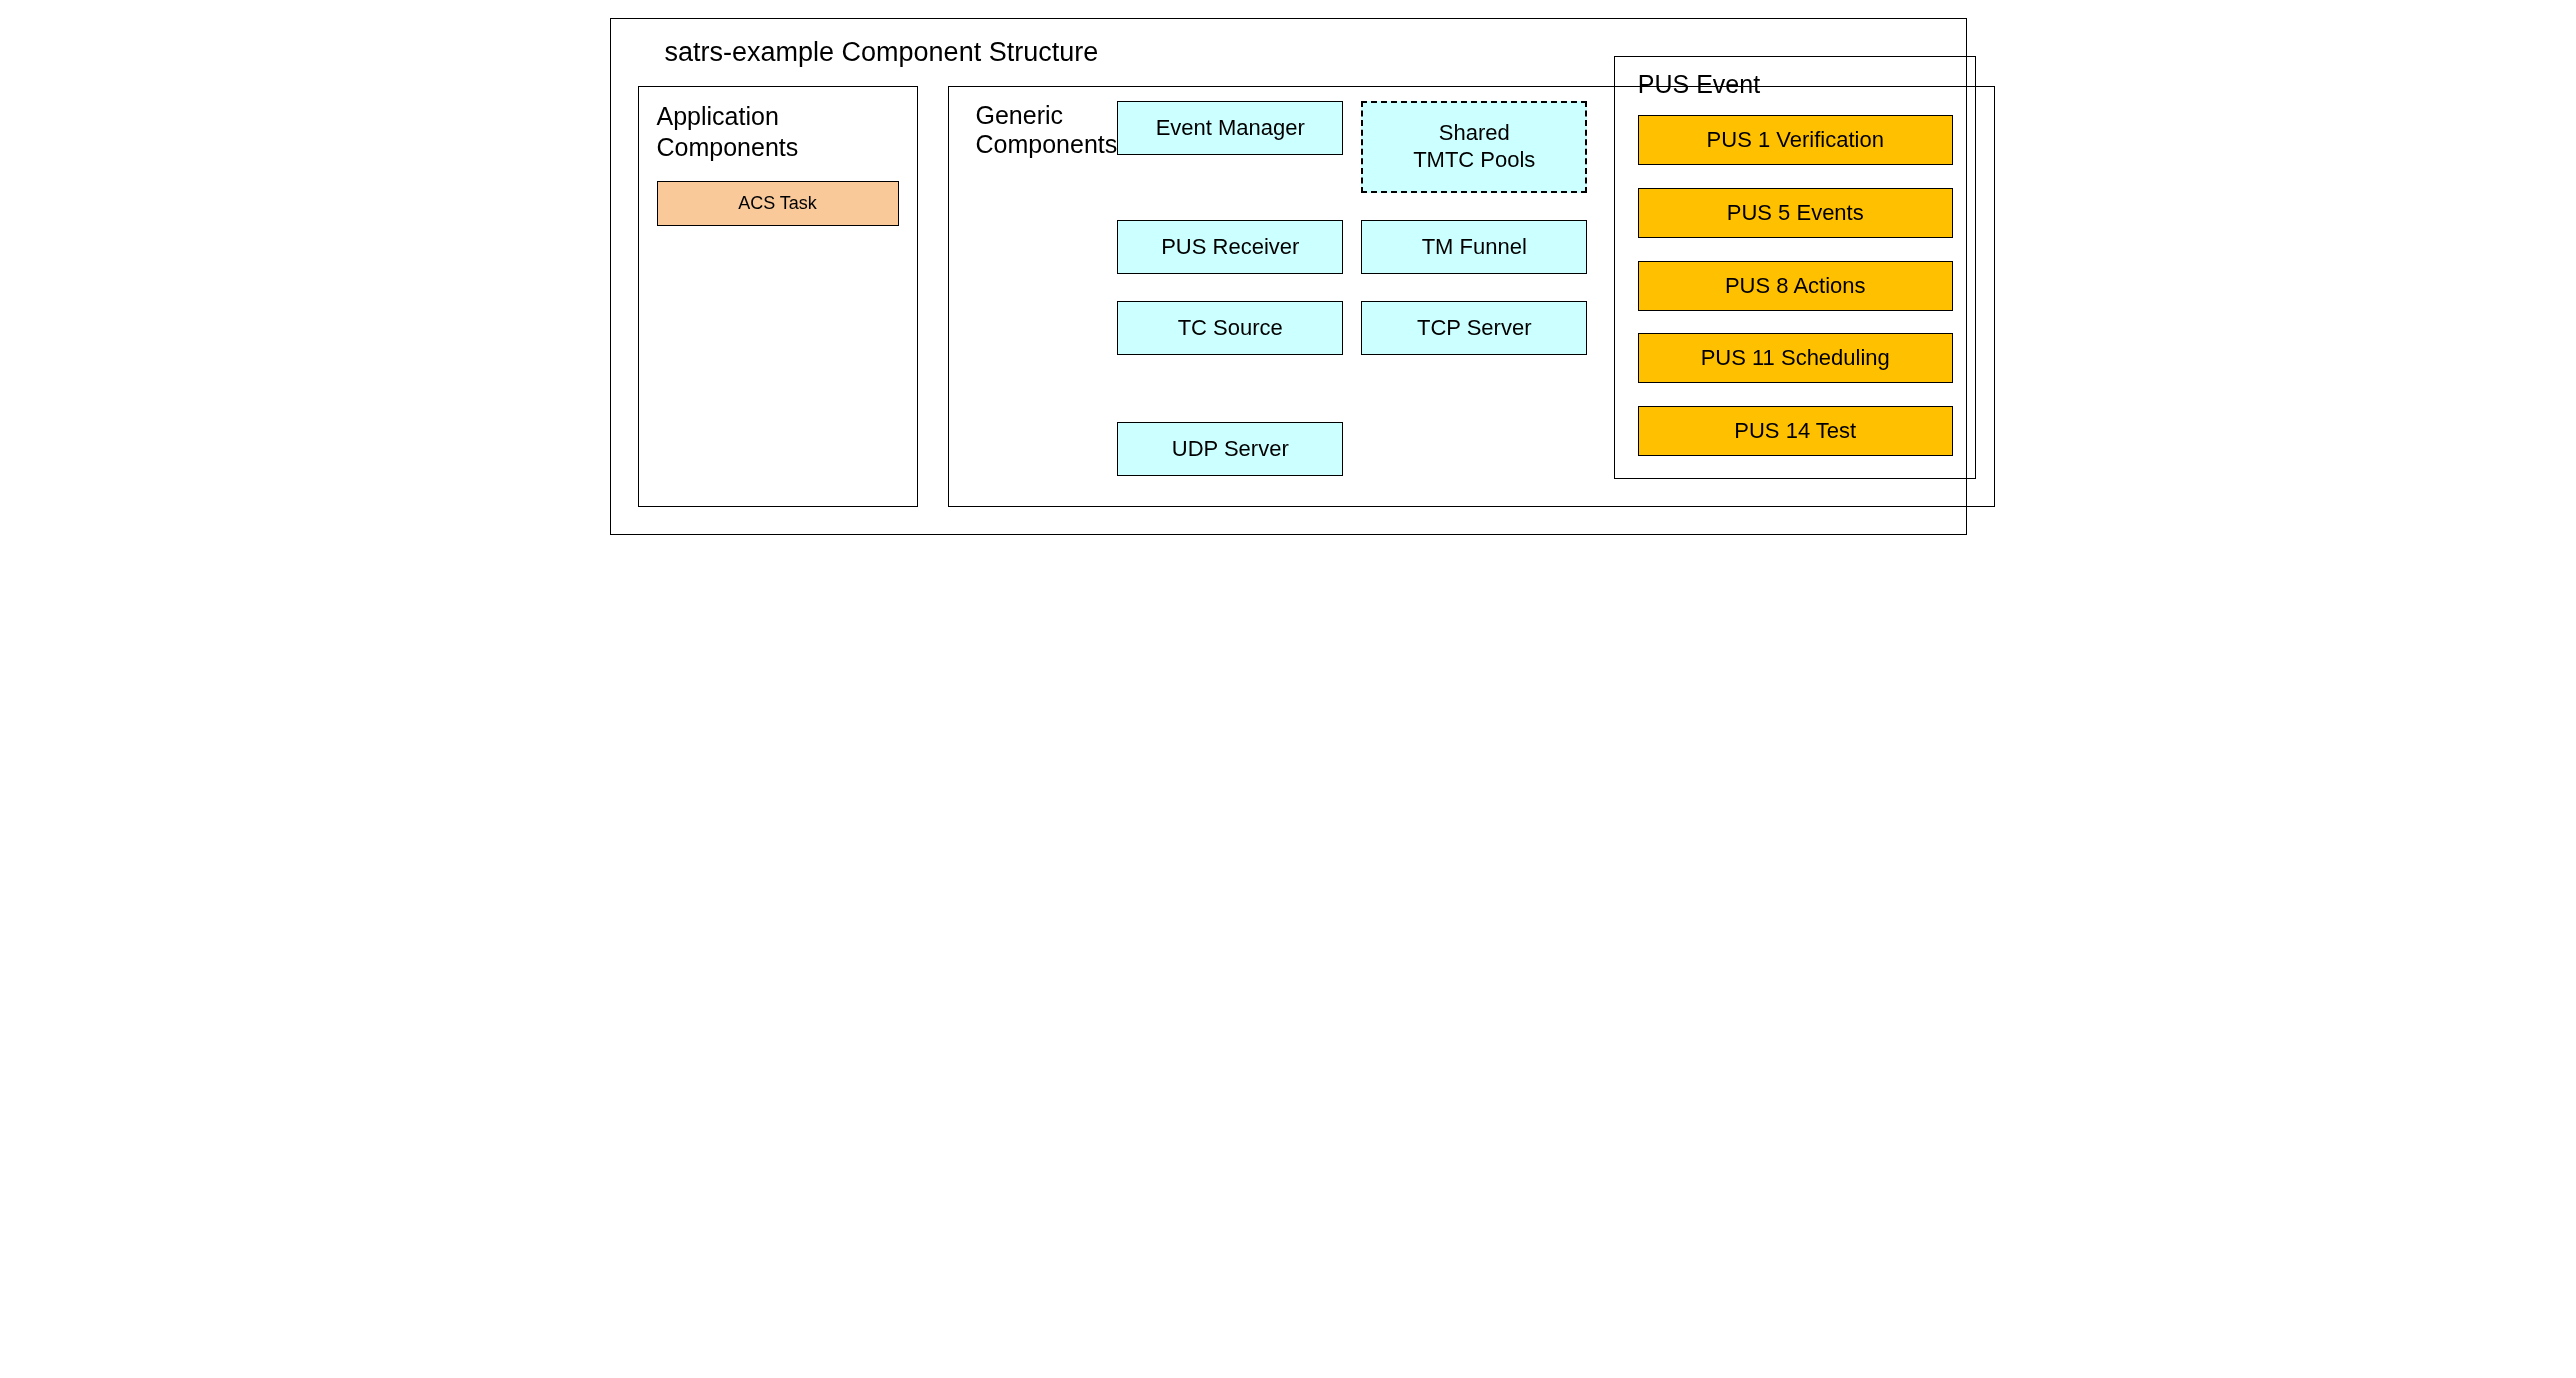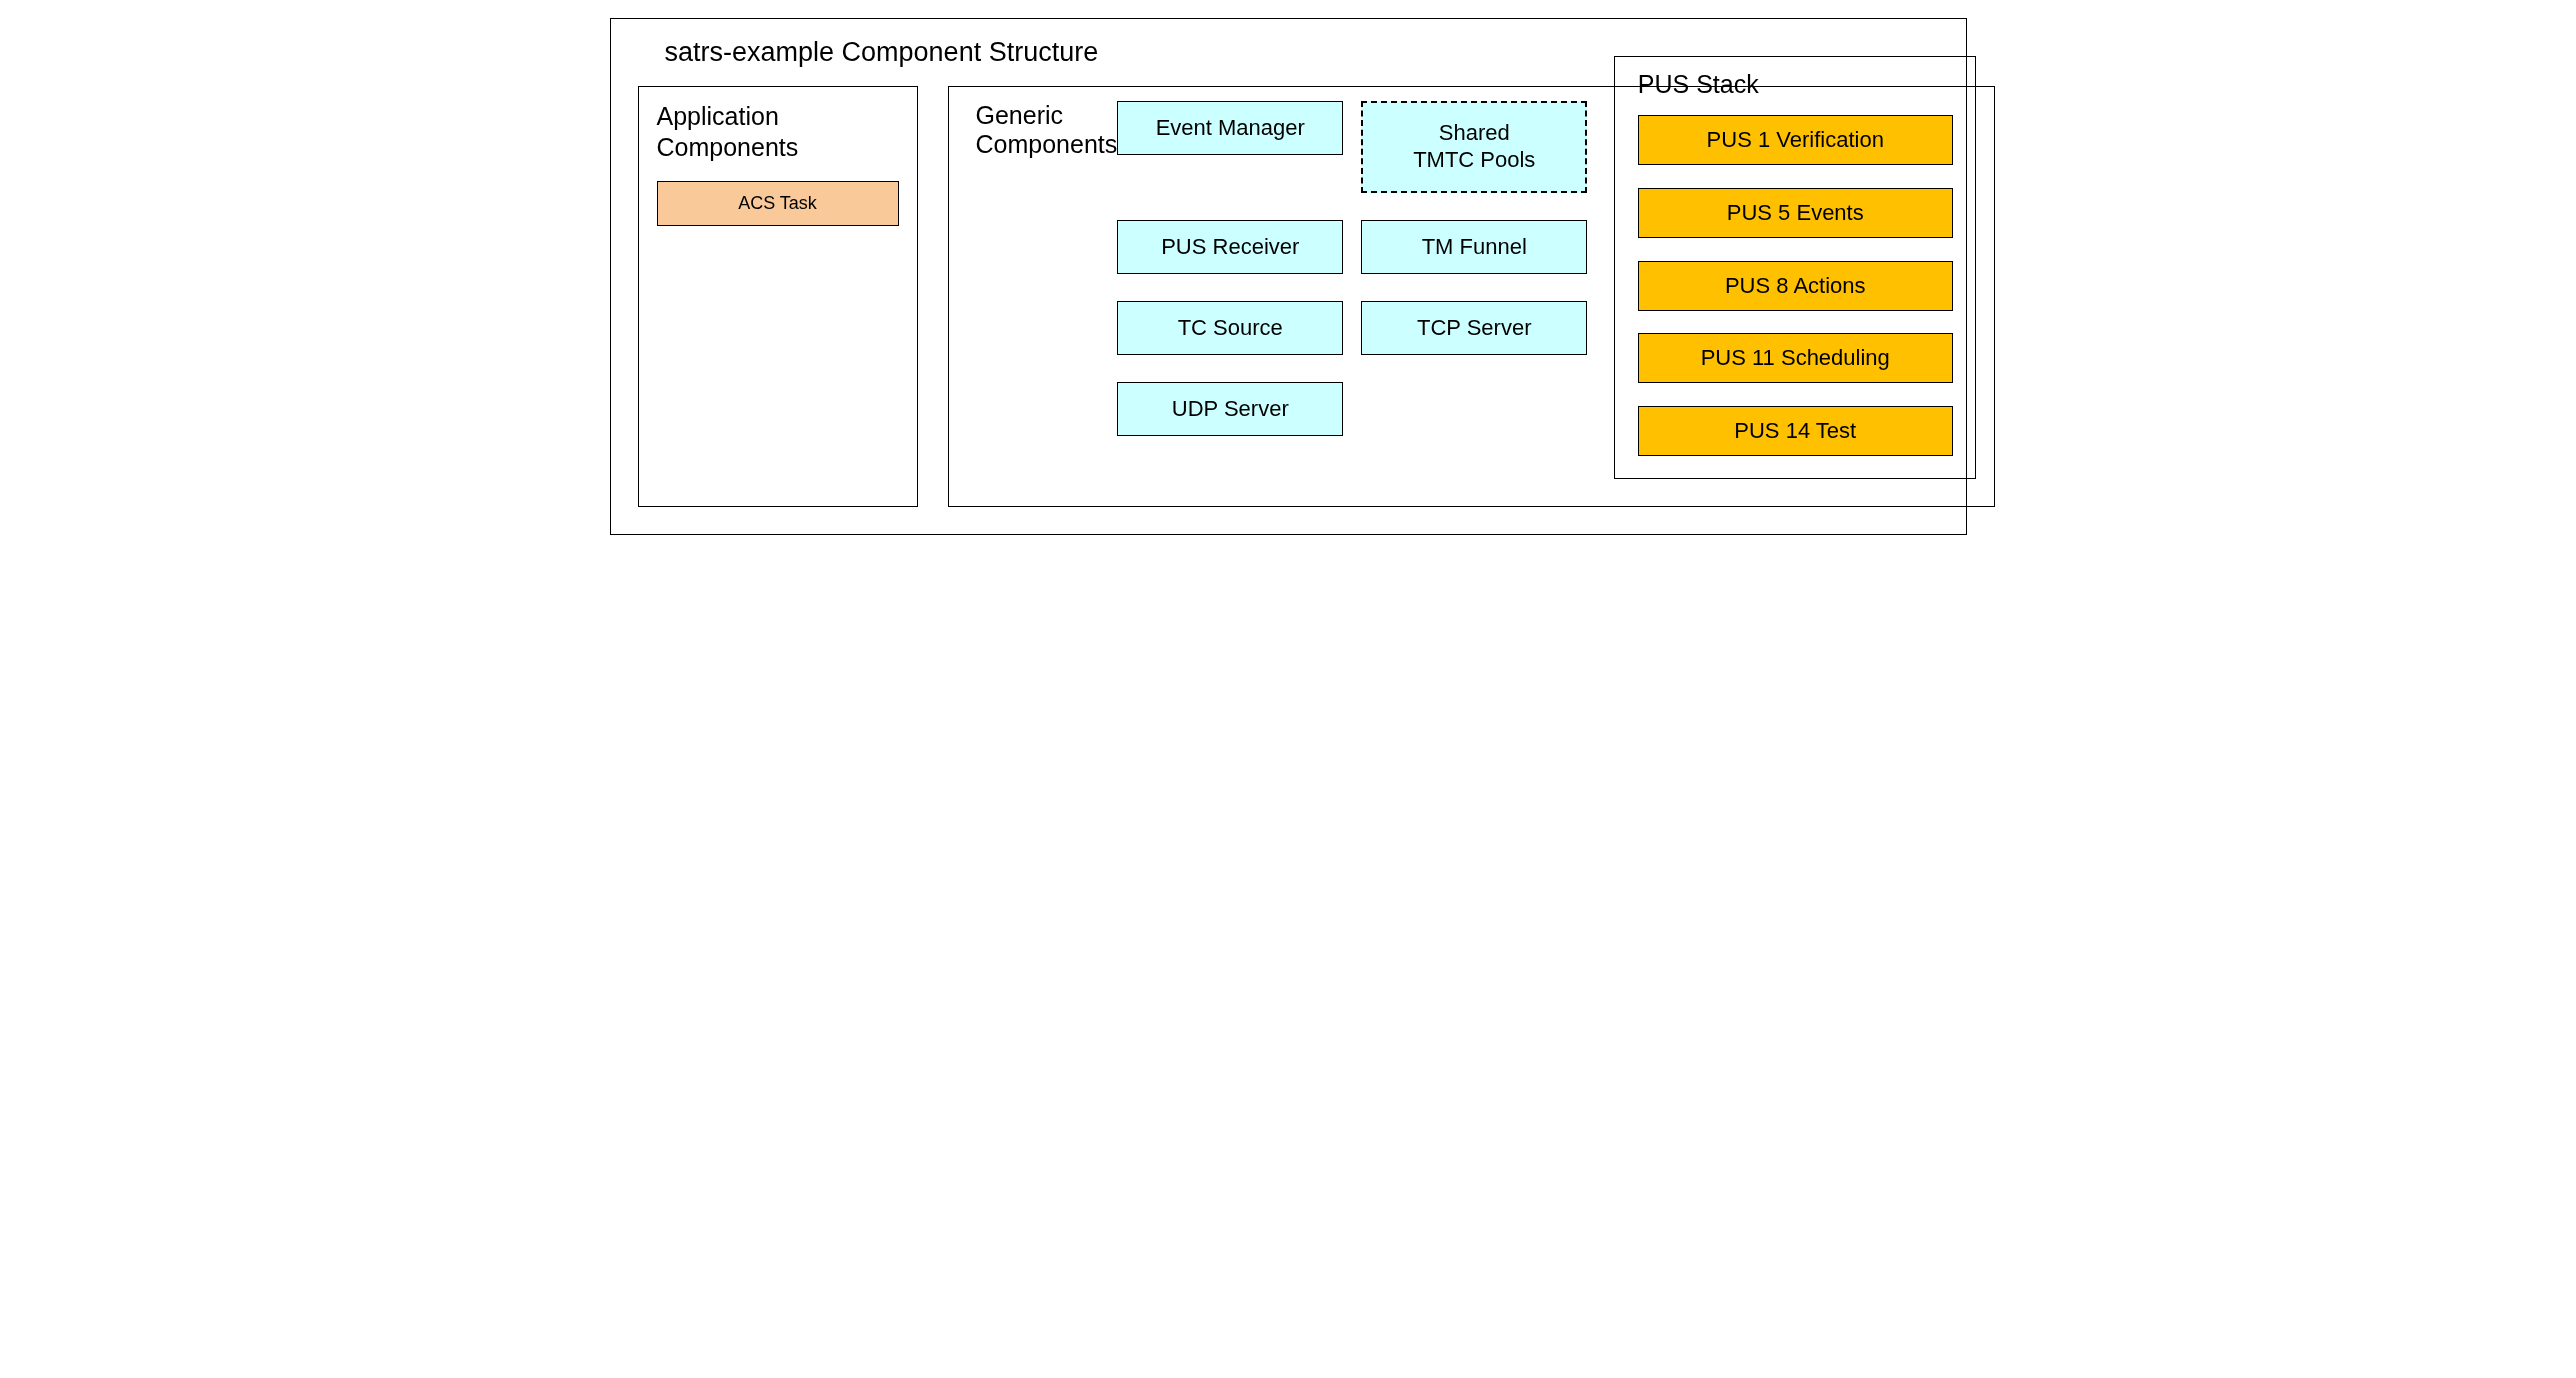--- a/index.html
+++ b/index.html
@@ -112,21 +112,21 @@
       padding: 11px;
       text-align: center;
       font-size: 22px;
     }
     .row1-col1 { grid-column: 1; grid-row: 1; }
     .row1-col2 { grid-column: 2; grid-row: 1; }
     .row2-col1 { grid-column: 1; grid-row: 2; }
     .row2-col2 { grid-column: 2; grid-row: 2; }
     .row3-col1 { grid-column: 1; grid-row: 3; }
     .row3-col2 { grid-column: 2; grid-row: 3; }
-    .row4-col1 { grid-column: 1; grid-row: 4; }
+    .row4-col1 { grid-column: 1; grid-row: 4; margin-top: 40px; }
   </style>
 </head>
 <body>
 
 <div class="outer-container">
   <div class="main-title">satrs-example Component Structure</div>
 
   <div class="columns">
 
     <div class="app-components">
@@ -162,21 +162,21 @@
           </div>
           <div class="cyan-box row3-col2">
             <span>TCP Server</span>
           </div>
           <div class="cyan-box row4-col1">
             <span>UDP Server</span>
           </div>
         </div>
 
         <div class="pus-stack">
-          <div class="pus-title">PUS Stack</div>
+          <div class="pus-title">PUS Event</div>
           <div class="pus-list">
             <div class="orange-box">
               <span>PUS 1 Verification</span>
             </div>
             <div class="orange-box">
               <span>PUS 5 Events</span>
             </div>
             <div class="orange-box">
               <span>PUS 8 Actions</span>
             </div>

